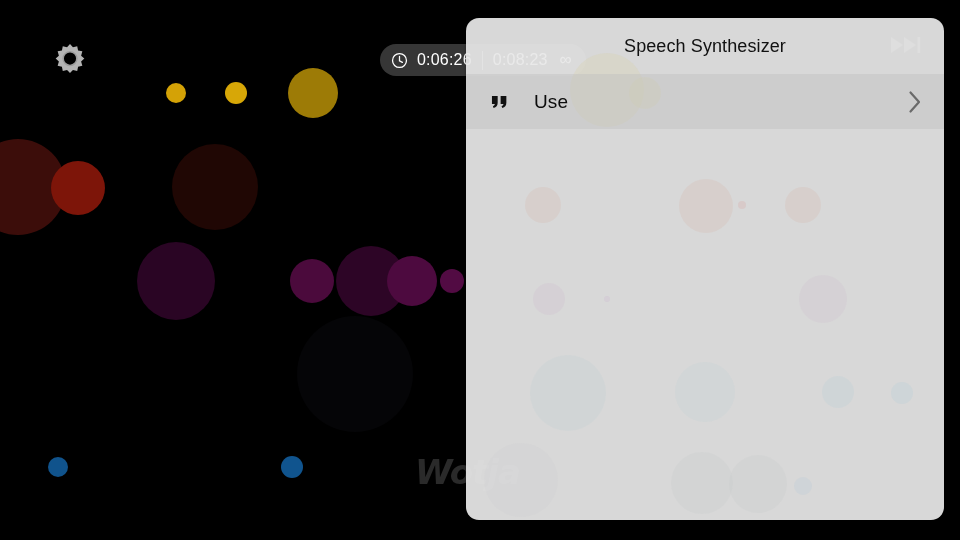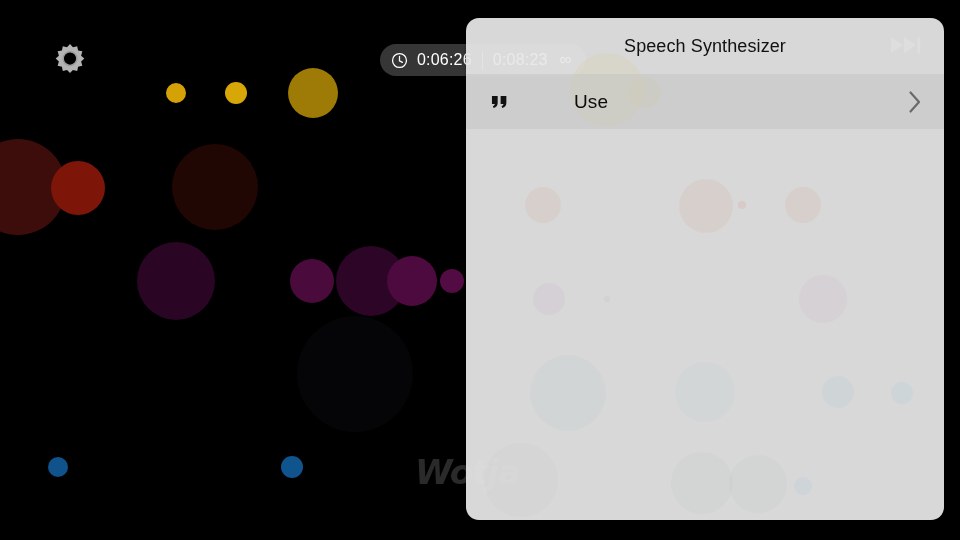--- a/index.html
+++ b/index.html
@@ -117,21 +117,20 @@
   }
   #skip-fwd-btn svg { display:block; }
 
   .opt-row {
     position:relative;
     height:55px;
     display:flex;
     align-items:center;
     padding:0 22px 0 22px;
     cursor:pointer;
-    gap:40px;
   }
   .opt-row.selected { background:rgba(190,190,190,0.40); }
   .quote-ico {
     width:26px; height:26px;
     flex:0 0 auto;
     display:flex; align-items:center; justify-content:center;
     margin-right:20px;
   }
   .quote-ico svg { display:block; }
   .opt-label {

